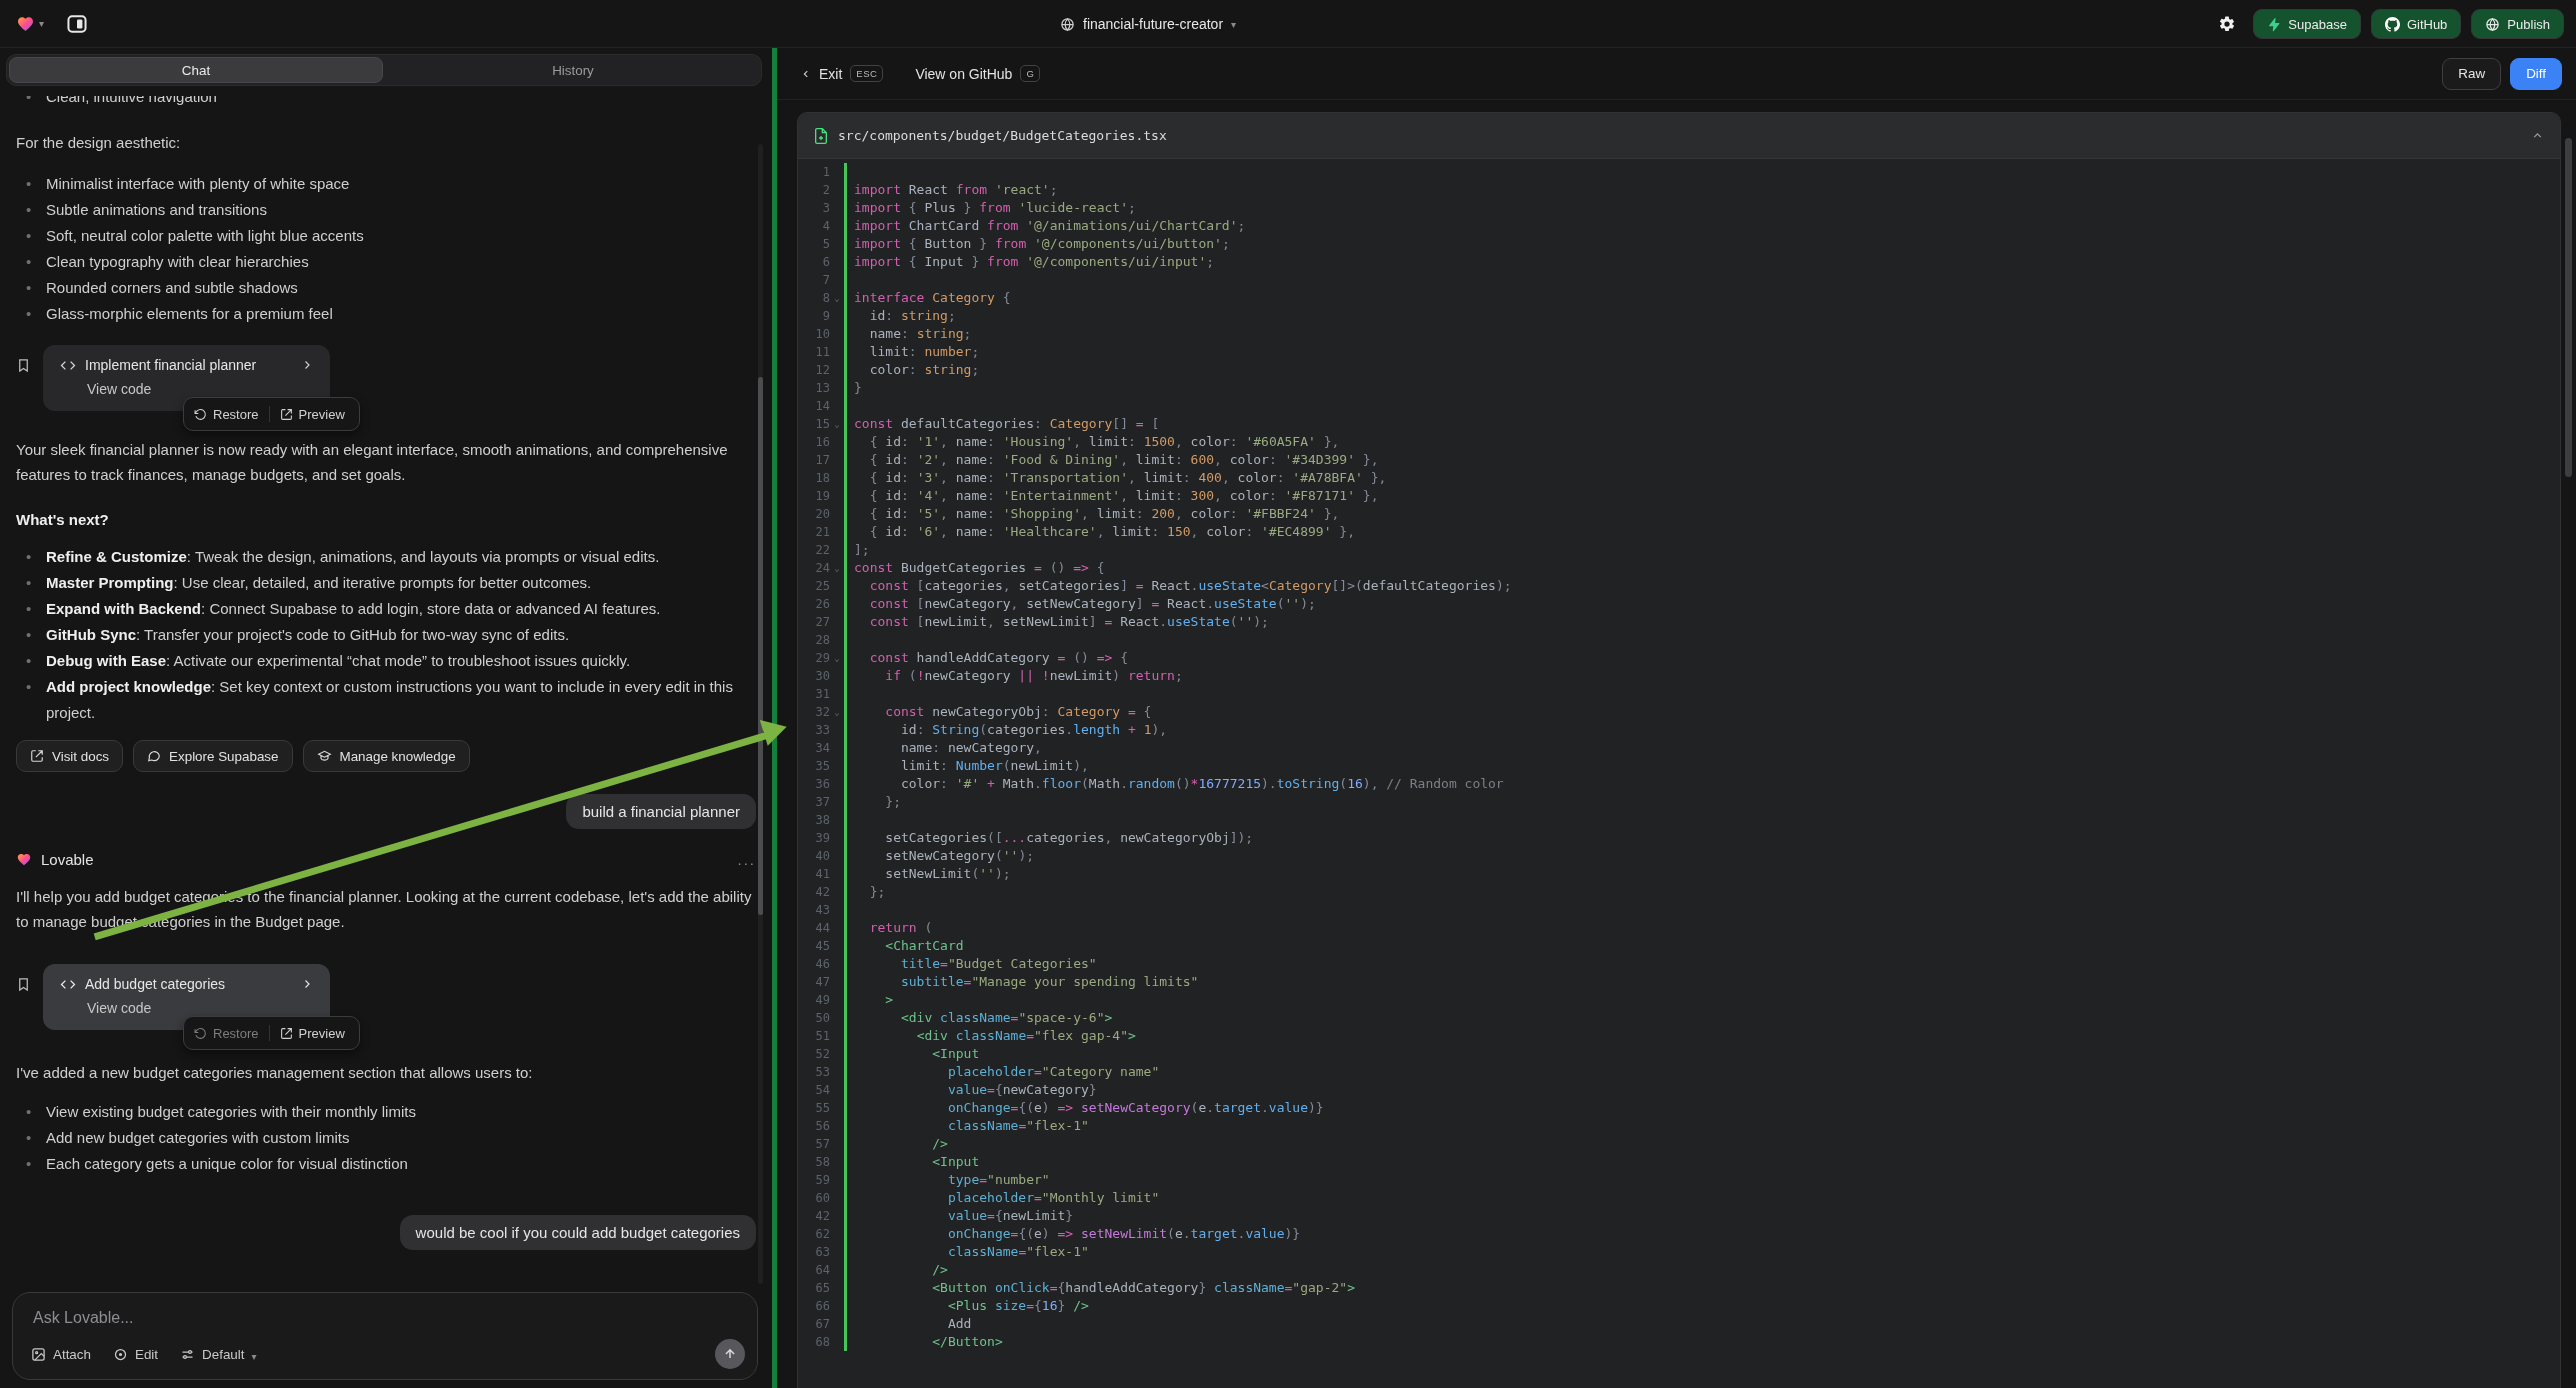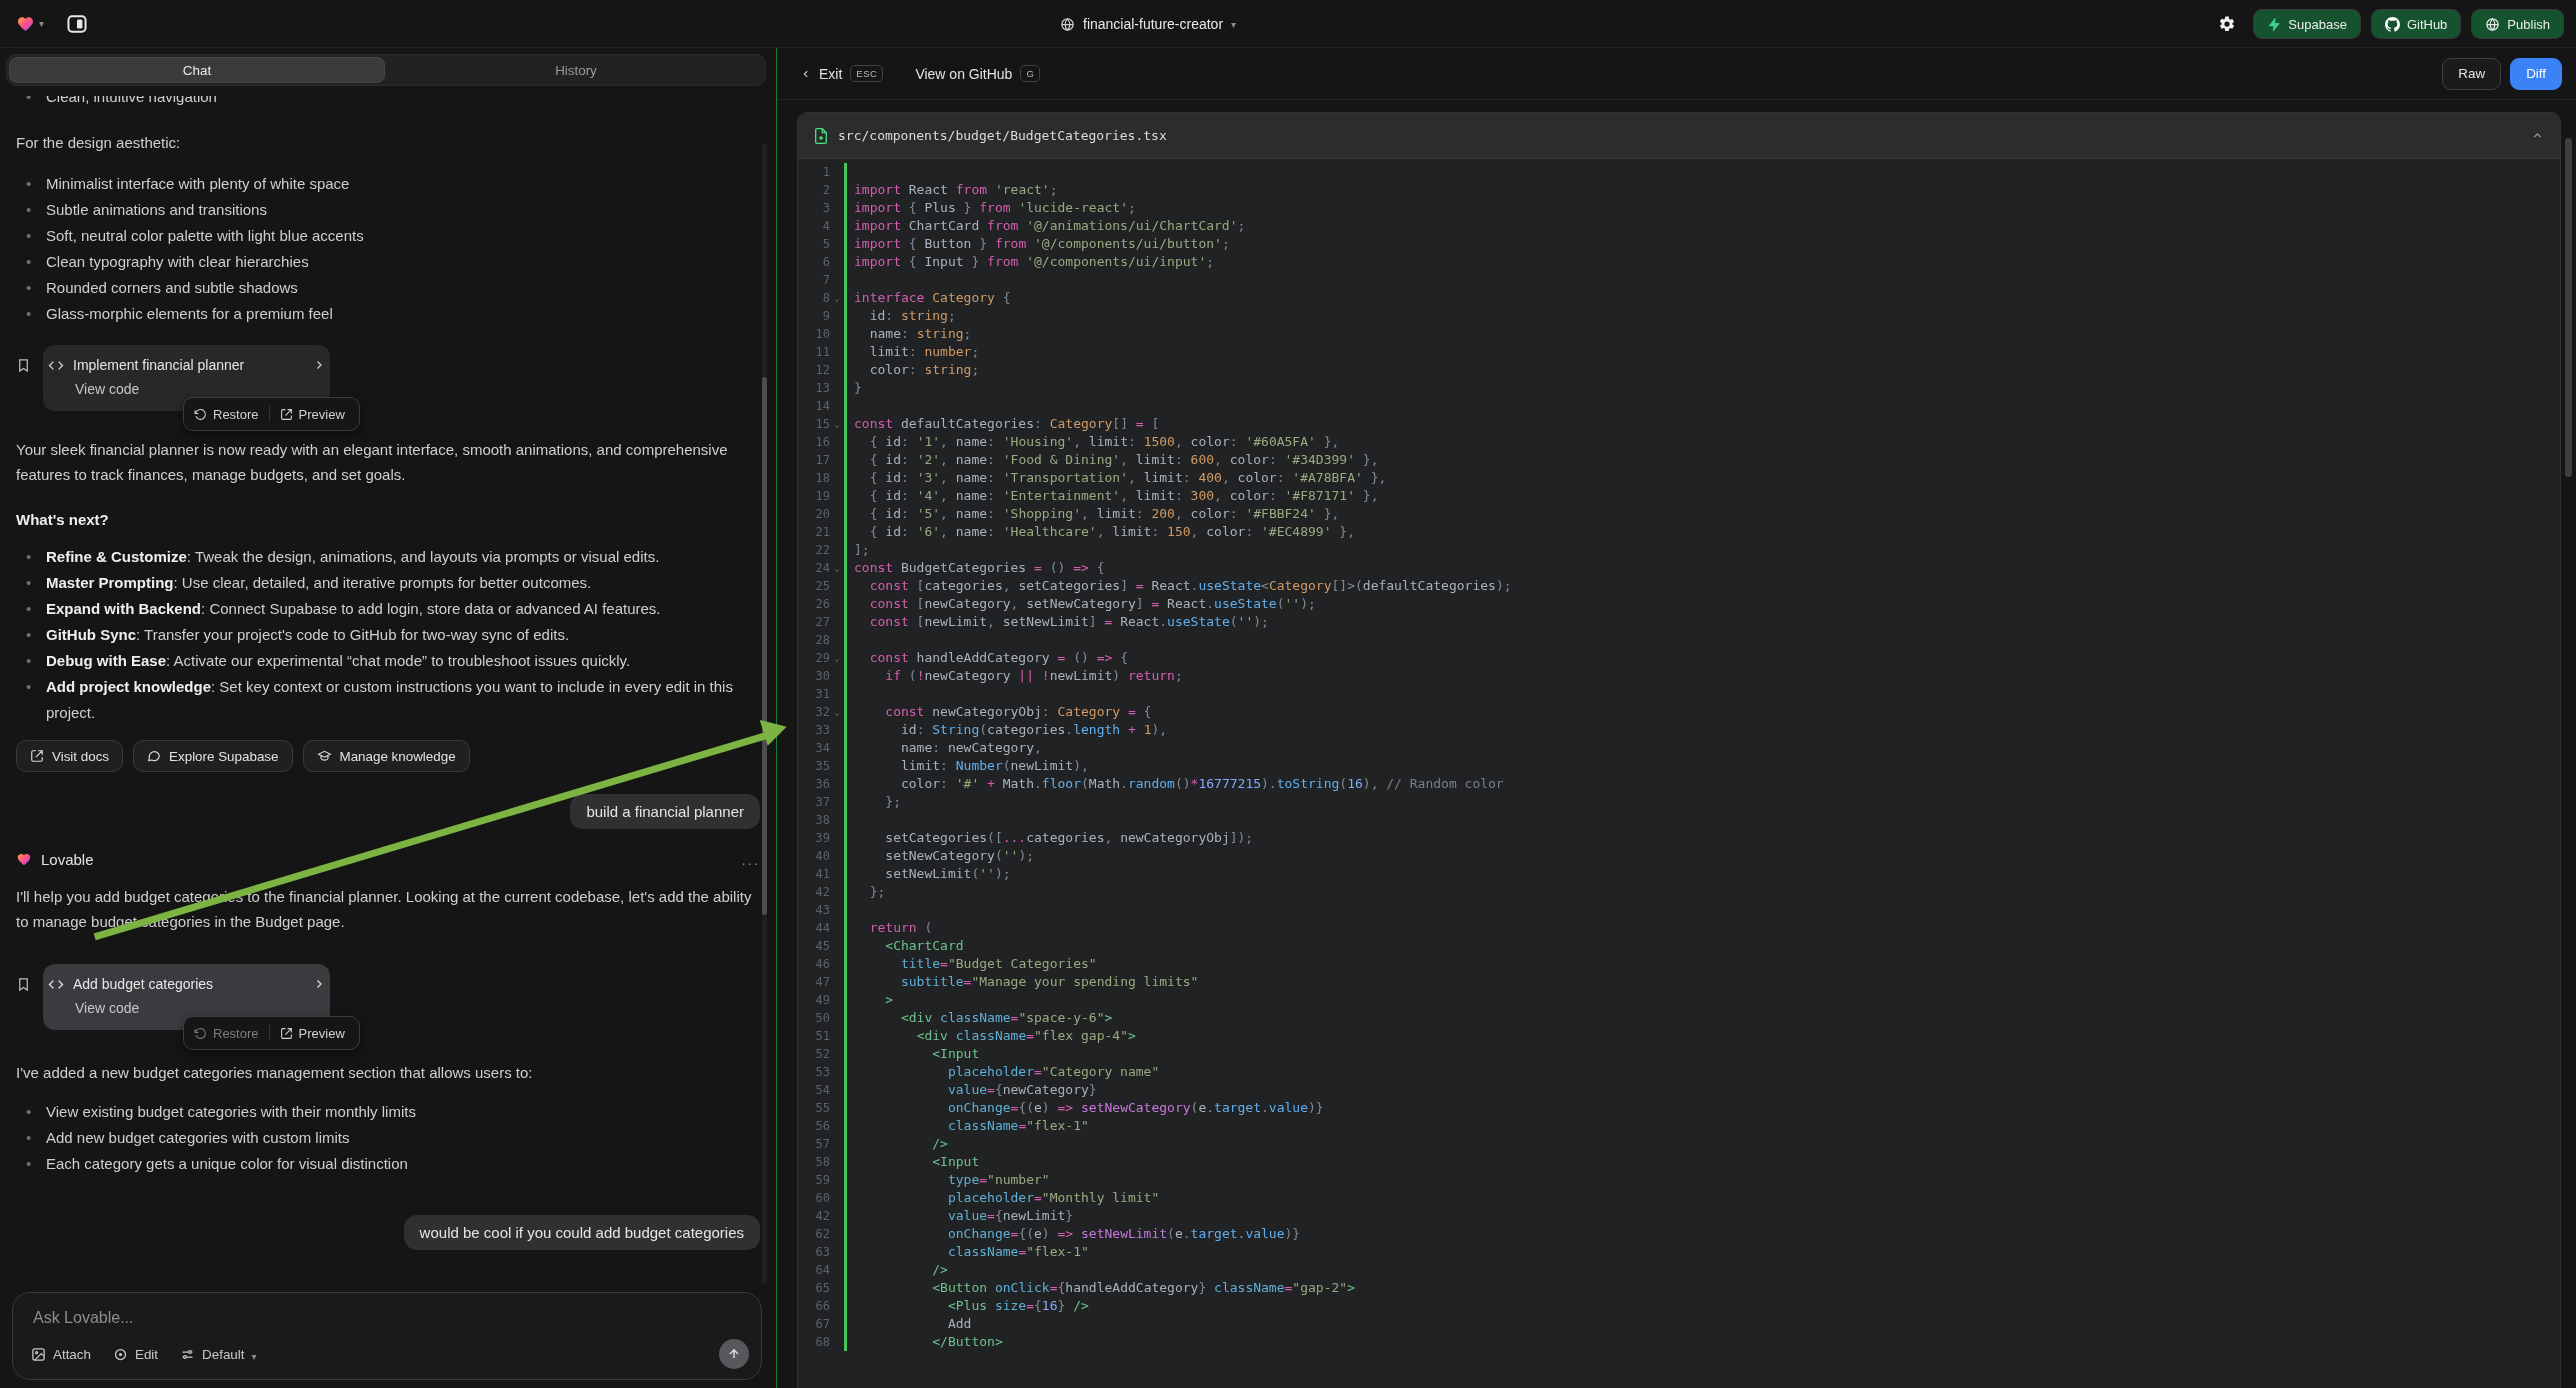--- a/index.html
+++ b/index.html
@@ -18,38 +18,38 @@
   .tb-center { position:absolute; left:1060px; top:0; height:48px; display:flex; align-items:center; gap:8px; }
   .tb-center .title { font-size:14px; color:#e8e8e8; font-weight:500; }
   .tb-right { position:absolute; right:12px; top:0; height:48px; display:flex; align-items:center; gap:10px; }
   .tb-btn { height:30px; display:flex; align-items:center; gap:7px; padding:0 13px;
     background:#14532d; border:1px solid #363638; border-radius:9px; color:#ececec; font-size:13px; cursor:pointer; }
   .icon-btn { width:32px; height:30px; display:flex; align-items:center; justify-content:center;
     border-radius:9px; cursor:pointer; }
 
   
   .chat-panel { position:absolute; top:48px; left:0; width:777px; bottom:0;
-    background:#151515; border-right:1px solid #15803d; }
+    background:#151515; border-right:5px solid #15803d; }
   .tabs { position:absolute; top:6px; left:6px; right:10px; height:32px; background:#222224;
     border:1px solid #2c2c2e; border-radius:10px; display:flex; }
   .tab { flex:1; display:flex; align-items:center; justify-content:center; font-size:13.4px;
     color:#9a9a9a; border-radius:8px; margin:2px; cursor:pointer; }
   .tab.active { background:#3b3b3d; color:#e9e9e9; border:1px solid #474749; }
 
   .messages { position:absolute; top:48px; left:0; right:0; bottom:96px; overflow:hidden; padding:0 16px; }
   .msg-p { font-size:15px; line-height:25px; color:#cfcfcf; }
   .bullets { list-style:none; }
   .bullets li { position:relative; padding-left:30px; font-size:15px; line-height:26px; color:#cfcfcf; }
   .bullets li::before { content:"•"; position:absolute; left:10px; color:#6f6f6f; }
   .bullets li b { color:#efefef; }
   .h-bold { font-size:15px; font-weight:700; color:#efefef; }
 
   .version-row { display:flex; align-items:flex-start; gap:12px; position:relative; z-index:1; }
   .bm-icon { margin-top:12px; }
-  .version-card { width:287px; border-radius:12px; padding:12px 5px; background:#28282a; cursor:pointer; }
+  .version-card { width:287px; border-radius:12px; padding:12px 17px; background:#28282a; cursor:pointer; }
   .version-card.selected { background:#3a3b3e; }
   .vc-top { display:flex; align-items:center; gap:9px; }
   .vc-title { font-size:14px; color:#e6e6e6; flex:1; }
   .vc-view { margin:8px 0 2px 27px; font-size:14px; color:#c7c7c7; cursor:pointer; }
   .pill { position:relative; z-index:2; margin:-14px 0 0 167px; width:177px; height:34px;
     background:#161617; border:1px solid #3c3c3e; border-radius:10px; display:flex; align-items:center;
     padding:0 10px; gap:10px; box-shadow:0 4px 10px rgba(0,0,0,.45); }
   .pill-item { display:flex; align-items:center; gap:6px; font-size:13px; color:#d2d2d2; cursor:pointer; }
   .pill-item.dim { color:#7d7d7d; }
   .pill-div { width:1px; height:16px; background:#333335; }

